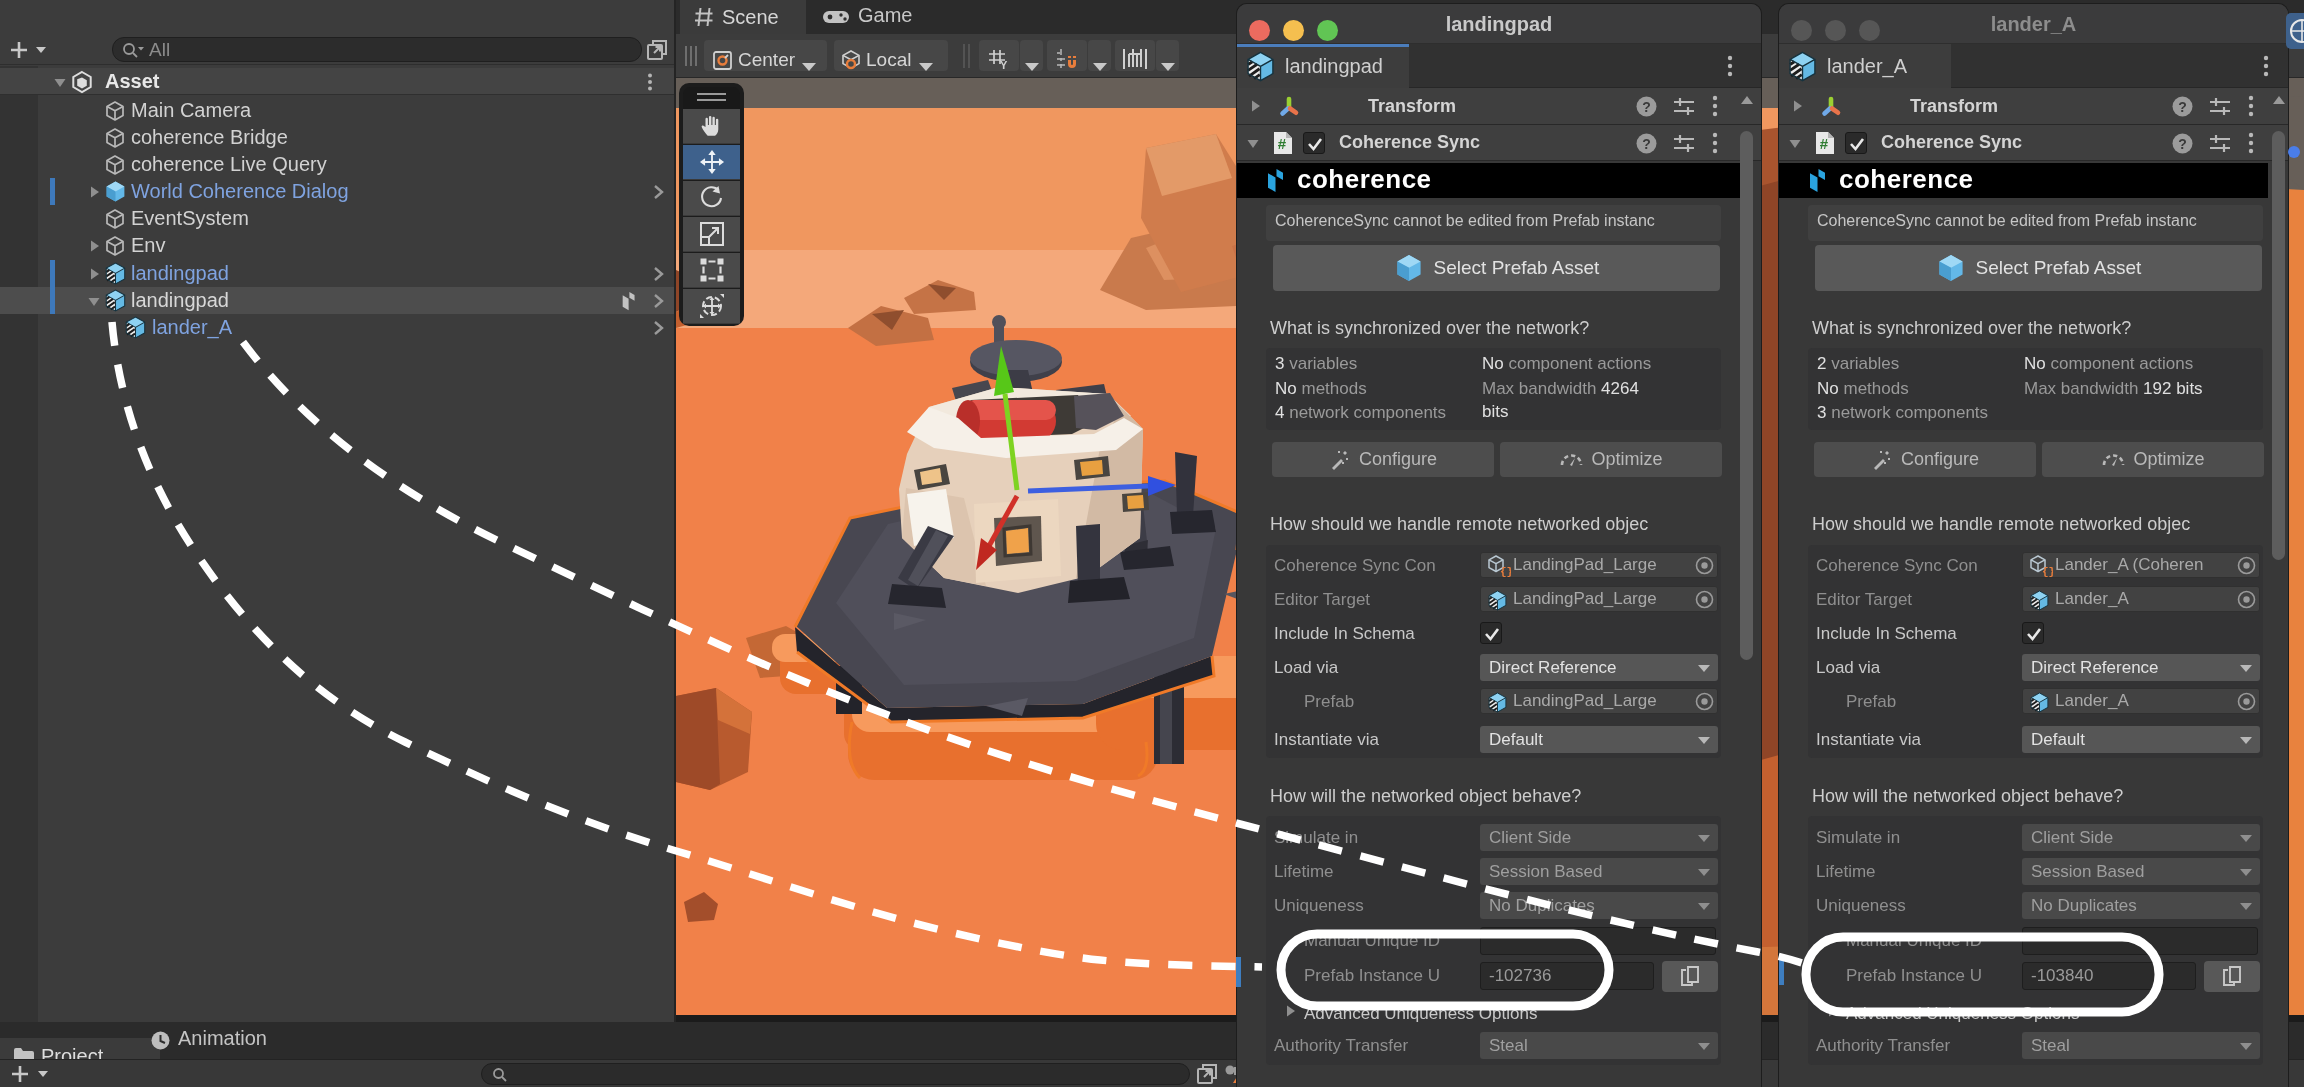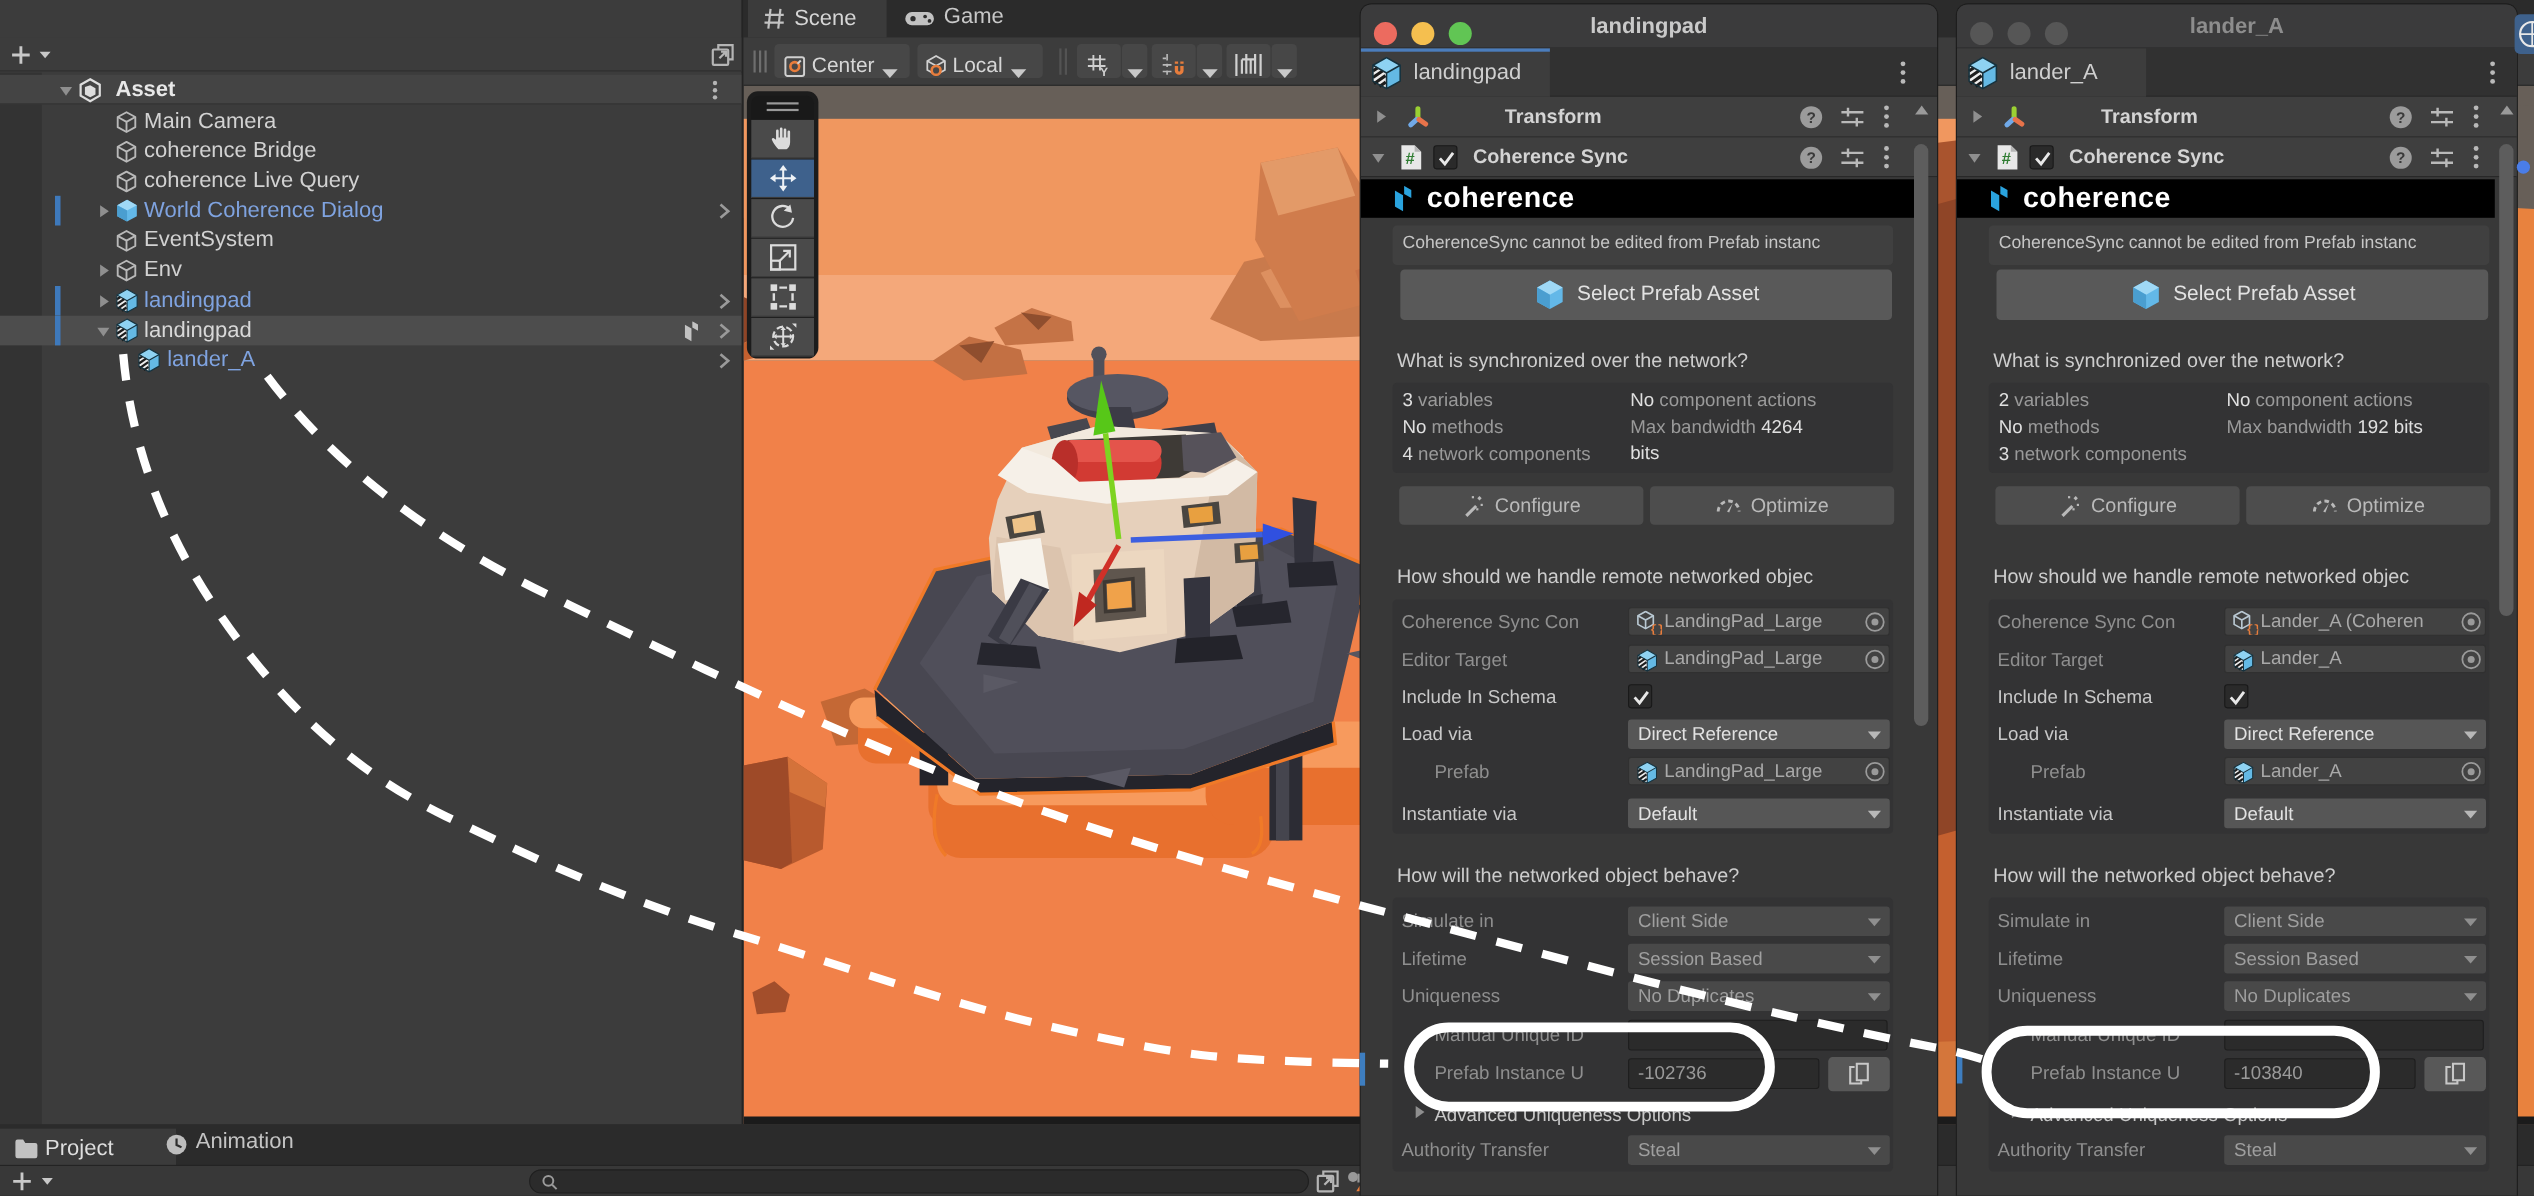--- a/index.html
+++ b/index.html
@@ -42,20 +42,30 @@
 .btn{position:absolute;background:#4d4d4d;border-radius:4px;display:flex;align-items:center;justify-content:center;color:#b9b9b9;font-size:18px}
 </style></head>
 <body>
 
 <div id="hier">
   <div id="htool">
     <svg class="abs" style="left:9px;top:6px" width="40" height="20" viewBox="0 0 40 20">
         <path d="M10 2v16M2 10h16" stroke="#c8c8c8" stroke-width="2.6"></path>
         <path d="M27 7l5 6 5-6z" fill="#c8c8c8"></path>
       </svg>
+    <div class="abs" style="left:112px;top:3px;width:530px;height:25px;background:#2c2c2c;border:1px solid #1f1f1f;border-radius:12px">
+      <svg class="abs" style="left:9px;top:4px" width="22" height="17" viewBox="0 0 22 17">
+          <g stroke="#9a9a9a" stroke-width="1.8" fill="none">
+            <circle cx="7" cy="7" r="5"></circle>
+            <path d="M11 11l4 4"></path>
+          </g>
+          <path d="M16 5l3 3.5 3-3.5z" fill="#9a9a9a"></path>
+        </svg>
+      <div class="abs" style="left:36px;top:1px;font-size:19px;color:#8b8b8b">All</div>
+    </div>
     <svg class="abs" style="left:646px;top:5px" width="22" height="22" viewBox="0 0 22 22">
         <g stroke="#b5b5b5" stroke-width="2" fill="none">
           <rect x="2" y="6" width="14" height="14" rx="1"></rect>
           <path d="M7 6V2h13v13h-4"></path>
           <path d="M8 14l6-6M9.5 8H14v4.5"></path>
         </g>
       </svg>
   </div>
   <div id="htree"></div>
   <div id="hgutter"></div>
@@ -376,21 +386,21 @@
         <polygon points="318,318 338,314 325,268" fill="#57c718"></polygon>
         <line x1="352" y1="413" x2="472" y2="408" stroke="#3d5fe0" stroke-width="5"></line>
         <polygon points="472,398 472,418 500,407" fill="#3050e0"></polygon>
         <line x1="341" y1="418" x2="313" y2="468" stroke="#d03028" stroke-width="5"></line>
         <polygon points="305,460 321,472 300,492" fill="#c02820"></polygon>
       </svg>
     </div>
 </div>
 
 <div id="bottom">
-    <div class="abs" style="left:0;top:4px;width:160px;height:37px;background:#3b3b3b;display:flex;align-items:center">
+    <div class="abs" style="left:0;top:16px;width:160px;height:37px;background:#3b3b3b;display:flex;align-items:center">
       <svg style="margin-left:13px" width="22" height="19" viewBox="0 0 22 19">
         <path d="M1 3a2 2 0 012-2h5l2 3h9a2 2 0 012 2v10a2 2 0 01-2 2H3a2 2 0 01-2-2z" fill="#c2c2c2"></path>
       </svg>
       <span style="margin-left:6px;font-size:20px;color:#dedede">Project</span>
     </div>
     <svg class="abs" style="left:150px;top:8px" width="21" height="21" viewBox="0 0 21 21">
       <circle cx="10.5" cy="10.5" r="9" fill="#bdbdbd"></circle>
       <path d="M10.5 5v6l4.5 2" stroke="#2d2d2d" stroke-width="2" fill="none"></path>
     </svg>
     <span class="abs" style="left:178px;top:5px;font-size:20px;color:#c4c4c4">Animation</span>

